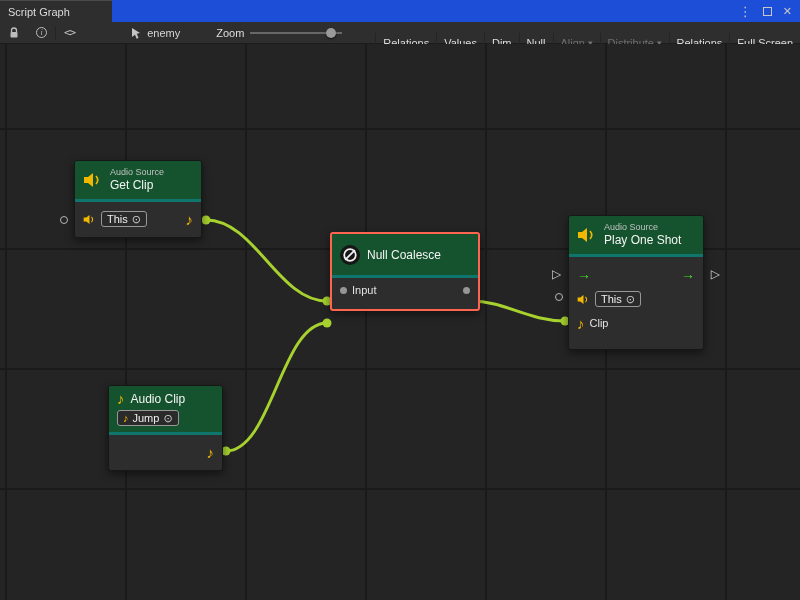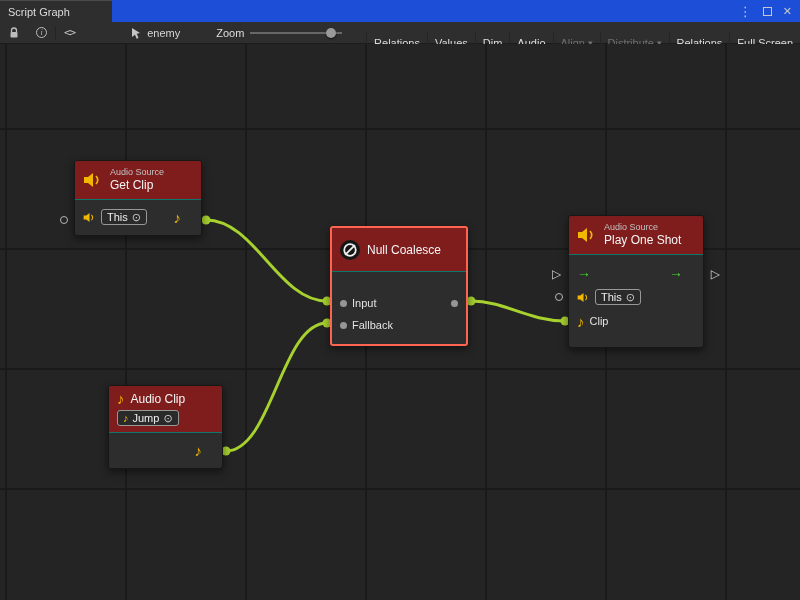--- a/index.html
+++ b/index.html
@@ -48,26 +48,26 @@
               linear-gradient(90deg, #1a1a1a 2px, transparent 2px);
             background-size:120px 120px, 120px 120px;
             background-position:0 84px, 5px 0; }
   .wires { position:absolute; top:0; left:0; width:800px; height:556px; z-index:1; pointer-events:none; }
   .wires path, .wires circle { pointer-events:auto; }
 
   
   .node { position:absolute; z-index:2; background:#2d2d2d; border:1px solid #171717; border-radius:3px;
           box-shadow:0 3px 9px rgba(0,0,0,.5); color:#e8e8e8; font-size:12px; }
   .node.selected { border:2px solid #ff6450; }
-  .node-header { background:#7f1d1d; border-bottom:1px solid #0f766e; border-radius:2px 2px 0 0;
+  .node-header { background:#14532d; border-bottom:3px solid #0f766e; border-radius:2px 2px 0 0;
                  display:flex; align-items:center; gap:7px; padding:6px 8px; min-height:31px; }
   .node-titles { display:flex; flex-direction:column; line-height:1.25; }
   .node-subtitle { font-size:9px; color:#c2c2c2; }
   .node-title { font-size:12px; color:#f4f4f4; }
-  .node-body { padding:4px 12px 5px 0; }
+  .node-body { padding:4px 0 5px 0; }
   .node-row { display:flex; align-items:center; gap:5px; padding:0 8px; height:24px; }
   .row-label { font-size:11px; color:#e2e2e2; }
   .spacer { flex:1; }
   .port-dot { width:7px; height:7px; border-radius:50%; background:#969696; flex:none; }
   .port-circle { position:absolute; width:8px; height:8px; border:1px solid #b5b5b5;
                  border-radius:50%; background:transparent; z-index:3; }
   .obj-field { display:inline-flex; align-items:center; gap:4px; background:#2a2a2a;
                border:1px solid #989898; border-radius:3px; padding:0 5px; height:16px;
                font-size:11px; color:#eeeeee; }
   .obj-field .picker { color:#cfcfcf; font-size:11px; line-height:1; }
@@ -127,21 +127,21 @@
       <span class="tb-btn">
         <span>Relations</span>
       </span>
       <span class="tb-btn">
         <span>Values</span>
       </span>
       <span class="tb-btn">
         <span>Dim</span>
       </span>
       <span class="tb-btn">
-        <span>Audio</span>
+        <span>Null</span>
       </span>
       <span class="tb-btn disabled">
         <span>Align</span>
         <span class="dd">▾</span>
       </span>
       <span class="tb-btn disabled">
         <span>Distribute</span>
         <span class="dd">▾</span>
       </span>
       <span class="tb-btn">
@@ -188,40 +188,36 @@
             <span>This</span>
             <span class="picker">⊙</span>
           </span>
           <span class="spacer"></span>
           <span class="note-icon">♪</span>
         </div>
       </div>
       <span class="port-circle" style="left:-15px; top:55px;"></span>
     </div>
 
-    <div class="node selected" style="left:330px; top:182px; width:138px;">
+    <div class="node selected" style="left:330px; top:188px; width:150px;">
       <div class="node-header" style="min-height:44px;">
         <span class="nc-icon-bg">
           <svg width="16" height="16" viewBox="0 0 18 18">
             <circle cx="9" cy="9" r="6.5" fill="none" stroke="#f0f0f0" stroke-width="2"></circle>
             <line x1="3.5" y1="14.5" x2="14.5" y2="3.5" stroke="#f0f0f0" stroke-width="2"></line>
           </svg>
         </span>
         <span class="node-title">Null Coalesce</span>
       </div>
-      <div class="node-body" style="padding:20px 0 8px 0;">
+      <div class="node-body" style="padding:1px 0 8px 0;">
         <div class="node-row" style="height:22px;">
           <span class="port-dot"></span>
           <span class="row-label">Input</span>
           <span class="spacer"></span>
           <span class="port-dot"></span>
-        </div>
-        <div class="node-row" style="height:22px;">
-          <span class="port-dot"></span>
-          <span class="row-label">Fallback</span>
         </div>
       </div>
     </div>
 
     <div class="node" style="left:568px; top:171px; width:136px;">
       <div class="node-header">
         <svg width="20" height="16" viewBox="0 0 20 16">
           <path d="M1 5h4l5-4v14l-5-4H1z" fill="#f2b800"></path>
           <path d="M13 4q3.5 4 0 8" fill="none" stroke="#f2b800" stroke-width="1.6"></path>
         </svg>

